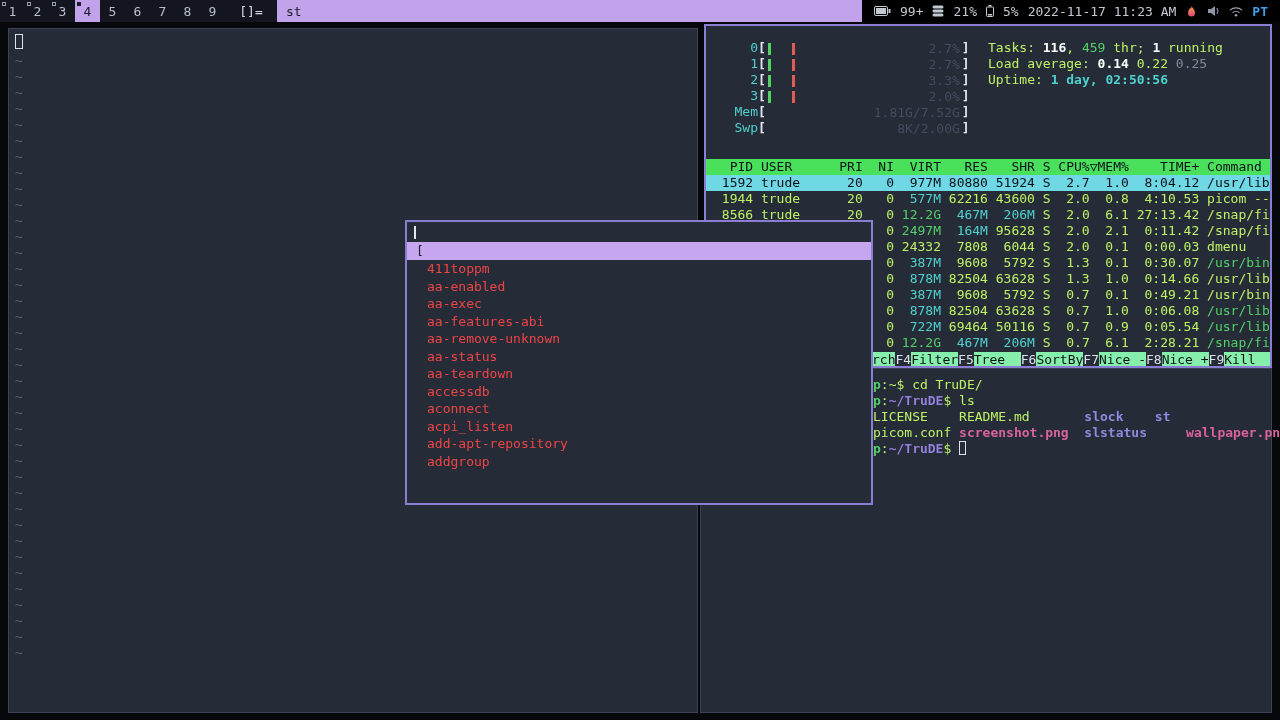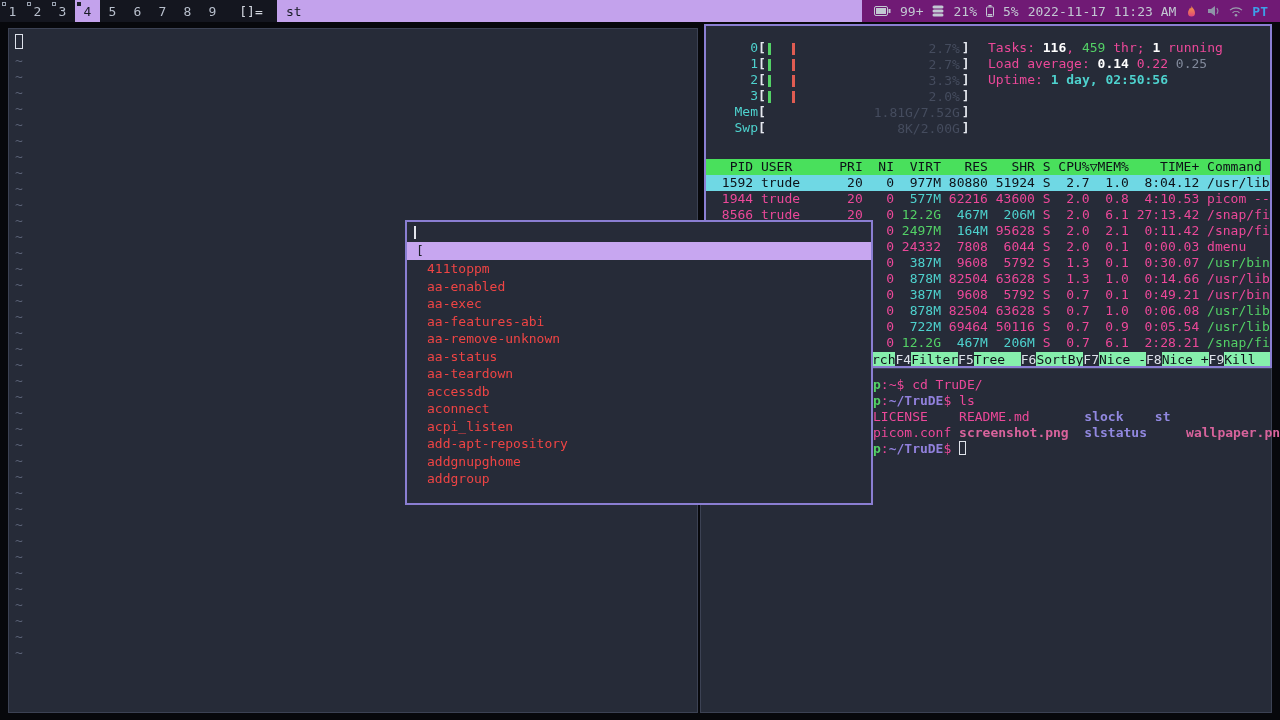--- a/index.html
+++ b/index.html
@@ -16,21 +16,21 @@
   .tag { width:25px; position:relative; display:flex; align-items:center;
     justify-content:center; color:#b8bfcc; }
   .tag.sel { background:#c3a2ec; color:#191c26; }
   .ind { position:absolute; top:2px; left:2px; width:4px; height:4px; }
   .ind.hollow { border:1px solid #9aa2b0; }
   .ind.filled { background:#1d2029; }
   .layout { width:52px; display:flex; align-items:center; justify-content:center; color:#d4d8e0; }
   .title { flex:1; background:#c3a2ec; color:#191c26; display:flex;
     align-items:center; padding-left:9px; }
   .status { display:flex; align-items:center; gap:9px; padding:0 12px;
-    background:#701a75; color:#c2c8d2; }
+    background:#000000; color:#c2c8d2; }
   .status svg { display:block; }
   .lang { color:#3da0e8; font-weight:bold; }
   
   .win { position:absolute; background:#262b38; }
   
   .vim-win { left:8px; top:28px; width:690px; height:685px; border:1px solid #3c4254; z-index:1; }
   .vim-cursor { position:absolute; left:6px; top:5px; width:8px; height:15px; border:1px solid #dde1ea; }
   .tildes { position:absolute; left:6px; top:24px; line-height:16px; color:#5a6175; }
   .vim-status { position:absolute; left:2px; right:2px; top:644px; height:18px;
     background:#e4e4e6; color:#23262f; display:flex; align-items:center; padding:0 4px; }
@@ -56,21 +56,21 @@
   
   .term-win { left:700px; top:368px; width:572px; height:345px; border:1px solid #3c4254; z-index:2; }
   .tlines { position:absolute; left:172px; top:8px; line-height:16px; white-space:pre; }
   
   .dmenu-win { left:405px; top:220px; width:468px; height:285px; border:2px solid #8a7ed2; z-index:5; }
   .dmenu-input { height:20px; display:flex; align-items:center; padding-left:7px; }
   .beam { width:2px; height:13px; background:#e2e5ec; }
   .dmenu-sel { height:18px; line-height:18px; background:#c7a6f0; color:#20232e; padding-left:9px; }
   .ditem { height:17.5px; line-height:17.5px; padding-left:20px; color:#ef4444; }
   
-  .c-d  { color:#ec4899; }
+  .c-d  { color:#bef264; }
   .c-w  { color:#ffffff; font-weight:bold; }
   .c-g  { color:#53d166; }
   .c-gb { color:#53d166; font-weight:bold; }
   .c-c  { color:#4ed2ce; }
   .c-cb { color:#4ed2ce; font-weight:bold; }
   .c-m  { color:#828a9c; }
   .c-vb { color:#9188e0; font-weight:bold; }
   .c-pb { color:#9180dc; font-weight:bold; }
   .c-pk { color:#d8639c; font-weight:bold; }
   .c-fk { color:#dde1ea; }
@@ -318,18 +318,17 @@
         <div class="ditem">aa-enabled</div>
         <div class="ditem">aa-exec</div>
         <div class="ditem">aa-features-abi</div>
         <div class="ditem">aa-remove-unknown</div>
         <div class="ditem">aa-status</div>
         <div class="ditem">aa-teardown</div>
         <div class="ditem">accessdb</div>
         <div class="ditem">aconnect</div>
         <div class="ditem">acpi_listen</div>
         <div class="ditem">add-apt-repository</div>
-        <div class="ditem">addgnupghome</div>
         <div class="ditem">addgroup</div>
       </div>
   </div>
 
 </div>
 
 </body></html>

